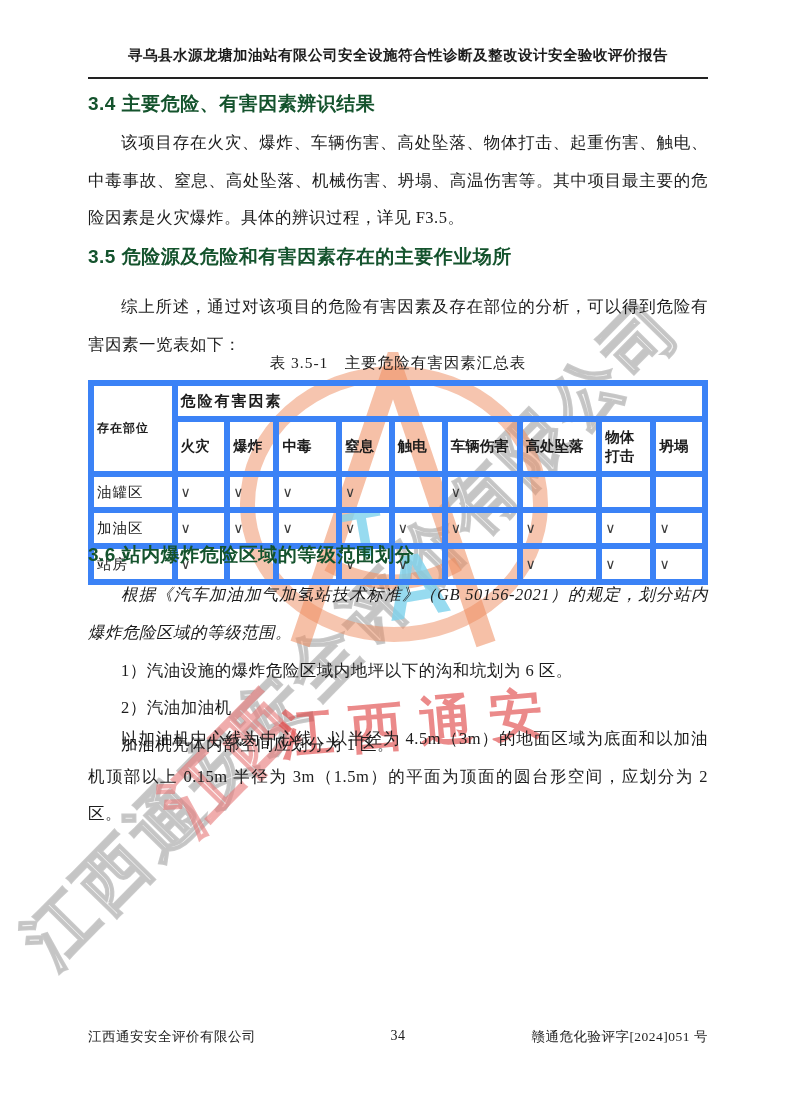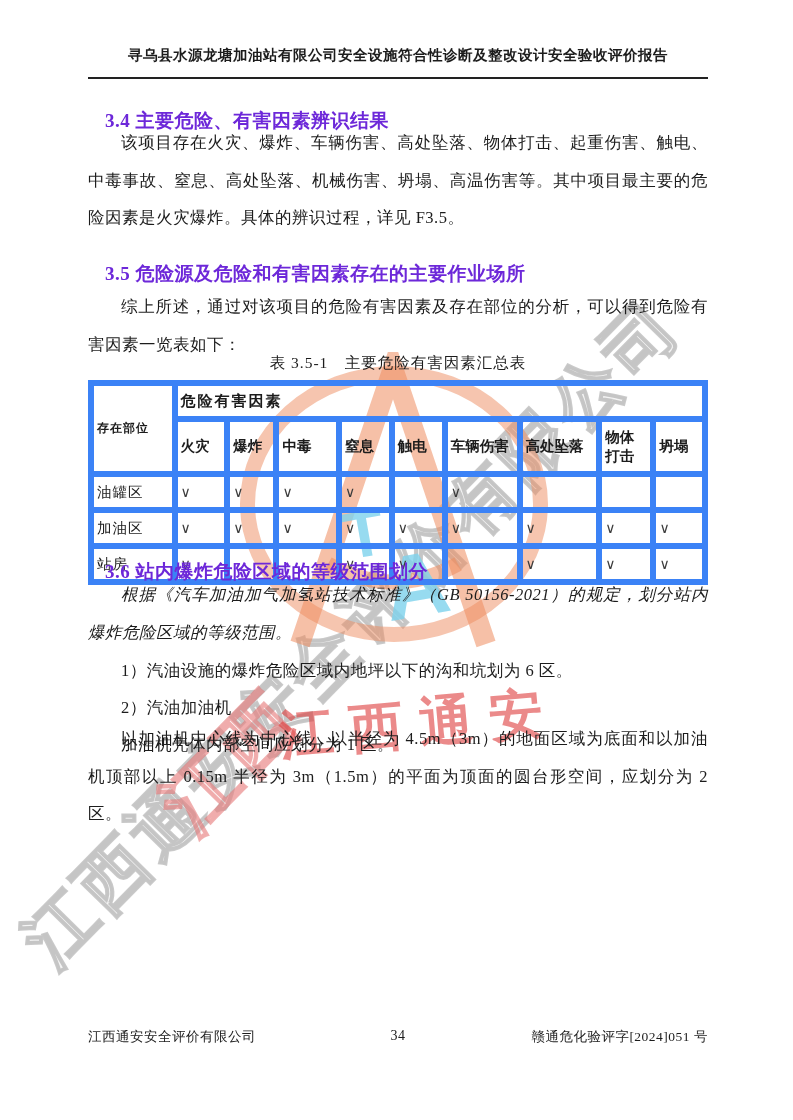--- a/index.html
+++ b/index.html
@@ -49,22 +49,22 @@
   .wm-ta .a{position:absolute;left:30px;top:48px;font-size:90px;line-height:1;}
   
   .content{position:absolute;inset:0;z-index:1;}
   .block{position:absolute;left:88px;width:620px;}
   .header-title{
     top:46px;text-align:center;font-size:14.5px;font-weight:bold;
     letter-spacing:0.5px;
   }
   .header-rule{position:absolute;left:88px;top:77px;width:620px;height:2px;background:#222;}
   h2.sec{
-    margin:17px;font-family:Liberation Serif, serif;
-    font-size:19px;font-weight:bold;letter-spacing:0.5px;color:#6d28d9;
+    margin:0;font-family:Liberation Sans, sans-serif;
+    font-size:19px;font-weight:bold;letter-spacing:0.5px;color:#14532d;
   }
   .h34{top:91px;}
   .h35{top:244px;}
   .h36{top:542px;}
   .para{
     font-size:16.5px;line-height:37.5px;text-align:justify;
     text-indent:2em;letter-spacing:0.5px;
   }
   .p34{top:124px;}
   .p35{top:288px;}

